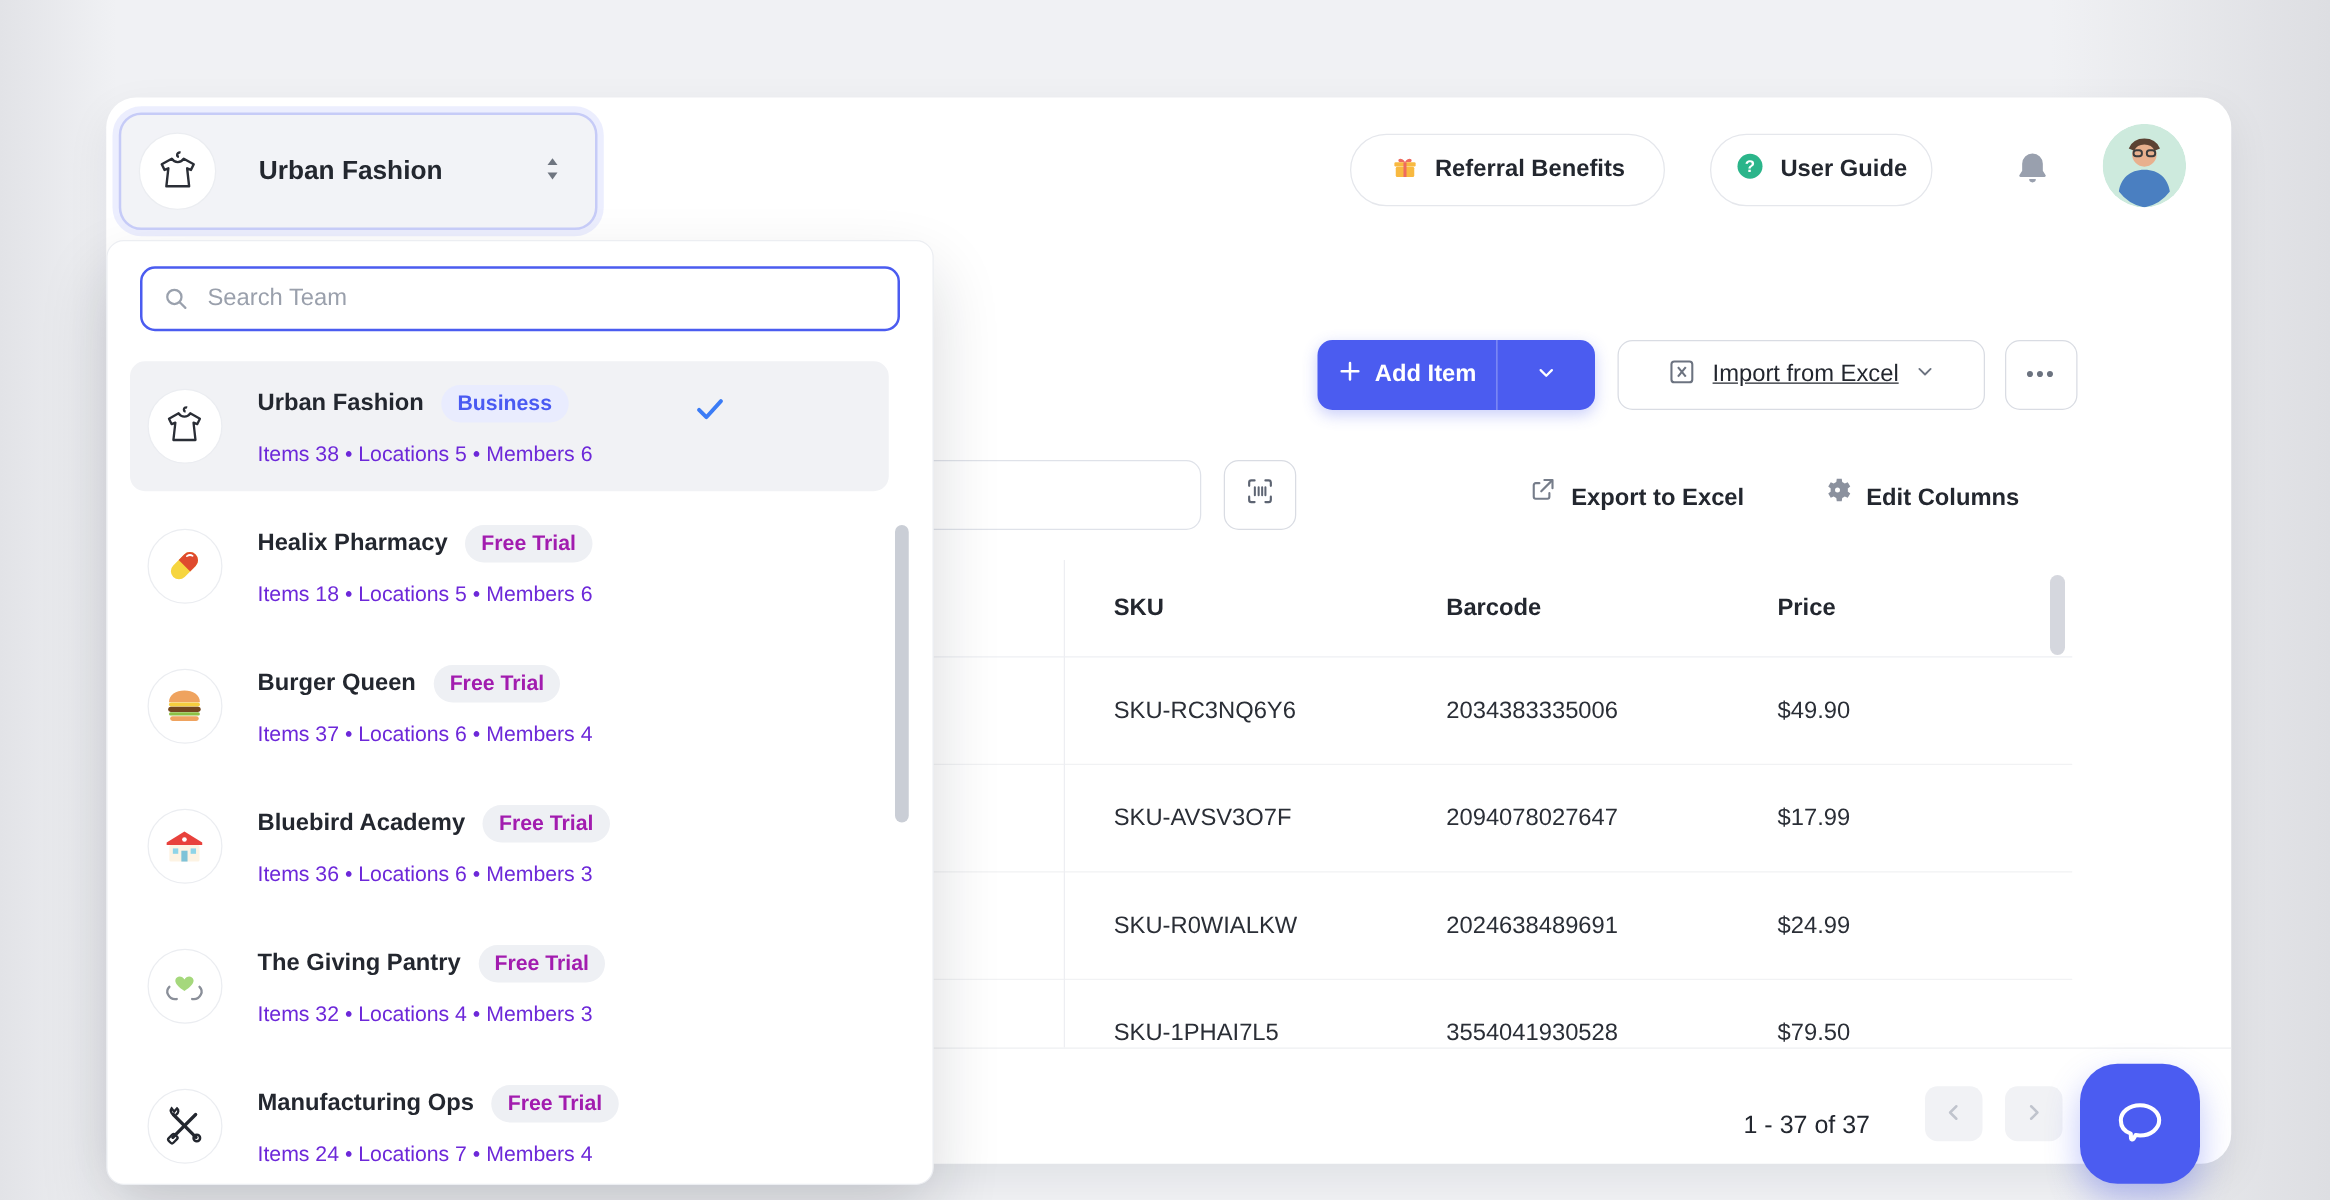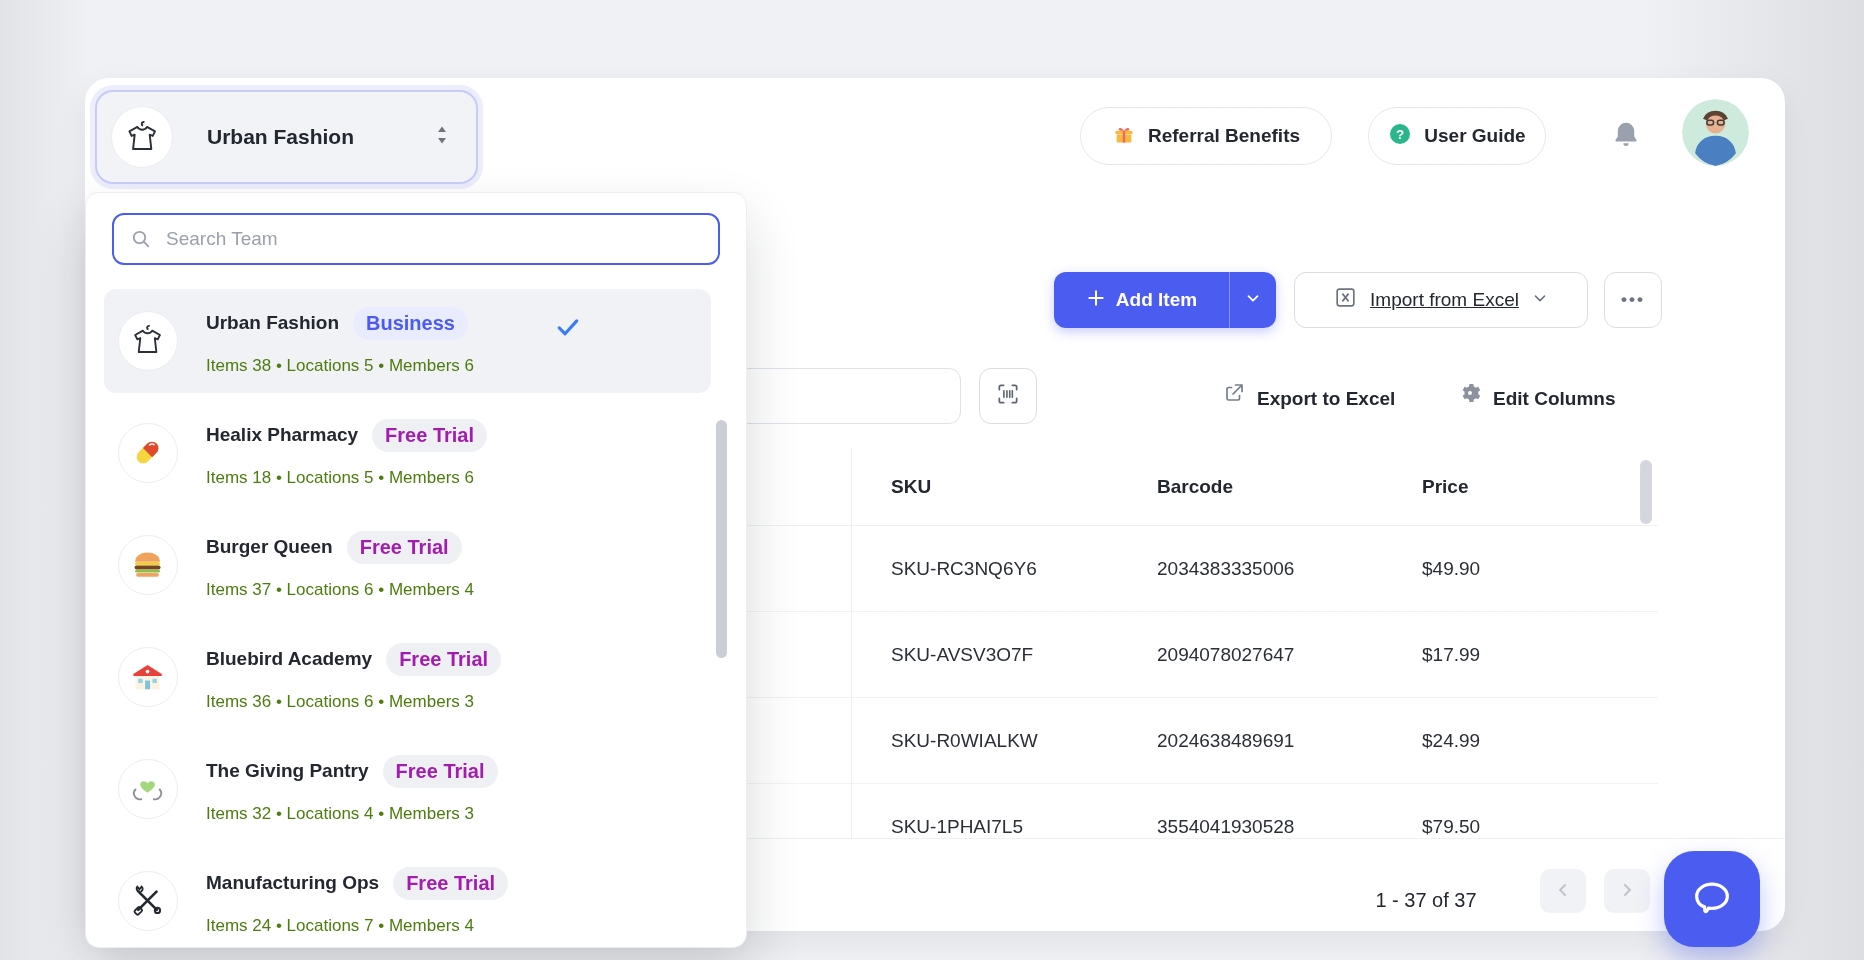--- a/index.html
+++ b/index.html
@@ -34,21 +34,21 @@
   .bell-btn { left:1604px; top:110px; width:44px; height:52px; display:flex; align-items:center;
     justify-content:center; cursor:pointer; z-index:2; background:none; border:none; }
   .bell-btn svg { width:32px; height:36px; }
   .avatar { left:1682px; top:99px; width:67px; height:67px; border-radius:50%; overflow:hidden;
     cursor:pointer; z-index:2; }
   .avatar svg { width:100%; height:100%; }
 
   
   .btn-additem { left:1054px; top:272px; width:222px; height:56px; border-radius:12px;
     background:#4b5cf0; display:flex; z-index:2; box-shadow:0 4px 12px rgba(75,92,240,.3); }
-  .additem-main { width:176px; display:flex; align-items:center; justify-content:center; gap:10px;
+  .additem-main { width:144px; display:flex; align-items:center; justify-content:center; gap:10px;
     color:#fff; font-size:19px; font-weight:600; cursor:pointer;
     border-right:1px solid rgba(255,255,255,.35); }
   .additem-caret { flex:1; display:flex; align-items:center; justify-content:center; cursor:pointer; }
   .btn-outline { background:#fff; border:1.5px solid #d9dce3; border-radius:12px; z-index:2;
     display:flex; align-items:center; justify-content:center; gap:12px; font-size:19px;
     font-weight:500; cursor:pointer; }
   .btn-import { left:1294px; top:272px; width:294px; height:56px;text-decoration:underline; }
   .btn-more   { left:1604px; top:272px; width:58px; height:56px; color:#6c7380;
     font-size:17px; font-weight:700; letter-spacing:2px; }
 
@@ -69,21 +69,21 @@
   .thead,.trow { display:grid; grid-template-columns:231px 266px 265px 276px; align-items:center; }
   .thead { height:78px; border-bottom:1px solid #eef0f3; font-weight:700; font-size:19px; }
   .trow { height:86px; border-bottom:1px solid #f1f2f4; font-size:19px; color:#2a2e36; cursor:pointer; }
   .tcell { padding-left:40px; white-space:nowrap; }
   .col-divider { left:851px; top:448px; width:1px; height:390px; background:#edeef2; z-index:3; }
   .tscroll { left:1640px; top:460px; width:12px; height:64px; border-radius:6px; background:#d5d7de; z-index:4; cursor:grab; }
 
   
   .footer-line { left:85px; top:838px; width:1700px; height:1px; background:#eef0f2; z-index:2; }
   .page-label { left:1356px; top:878px; width:140px; height:44px; line-height:44px;
-    text-align:center; font-size:20px; z-index:2; }
+    text-align:right; font-size:20px; z-index:2; }
   .page-btn { width:46px; height:44px; border-radius:10px; background:#f1f2f5; border:none;
     display:flex; align-items:center; justify-content:center; cursor:pointer; z-index:2; }
   .page-prev { left:1540px; top:869px; }
   .page-next { left:1604px; top:869px; }
   .page-btn svg { width:20px; height:20px; }
 
   .chat-btn { left:1664px; top:851px; width:96px; height:96px; border-radius:30px; background:#4b5cf1;
     display:flex; align-items:center; justify-content:center; z-index:20; cursor:pointer;
     box-shadow:0 12px 26px rgba(75,92,241,.35); border:none; }
   .chat-btn svg { width:46px; height:46px; }
@@ -99,24 +99,24 @@
   .team-search-wrap svg { position:absolute; left:17px; top:14px; width:24px; height:24px; }
 
   .team-list { position:absolute; left:18px; top:96px; width:607px; }
   .team-item { height:104px; margin-bottom:8px; border-radius:12px; display:flex;
     align-items:center; padding:0 20px 0 14px; cursor:pointer; position:relative; }
   .team-item.selected { background:#f1f2f5; }
   .team-item .icon-circle { width:60px; height:60px; }
   .team-text { margin-left:28px; }
   .team-title-row { display:flex; align-items:center; gap:14px; }
   .team-name { font-size:19px; font-weight:700; }
-  .team-badge { font-size:20px; font-weight:600; padding:5px 13px; border-radius:999px; }
+  .team-badge { font-size:17px; font-weight:600; padding:5px 13px; border-radius:999px; }
   .team-badge.business { color:#4a5af2; background:#e9ecfe; }
   .team-badge.trial { color:#a21caf; background:#eef0f4; }
-  .team-details { font-size:17px; color:#4d7c0f; margin-top:16px; }
+  .team-details { font-size:17px; color:#6d28d9; margin-top:16px; }
   .team-item .check { position:absolute; left:450px; top:24px; width:28px; height:28px; }
   .team-item .check svg { width:28px; height:28px; }
   .dd-scroll { left:716px; top:420px; width:11px; height:238px; border-radius:6px; background:#caced6;
     z-index:11; cursor:grab; }
 
   .sort-icon svg { width:16px; height:22px; }
   .caret-down svg { width:18px; height:18px; }
 </style>
 </head>
 <body>

